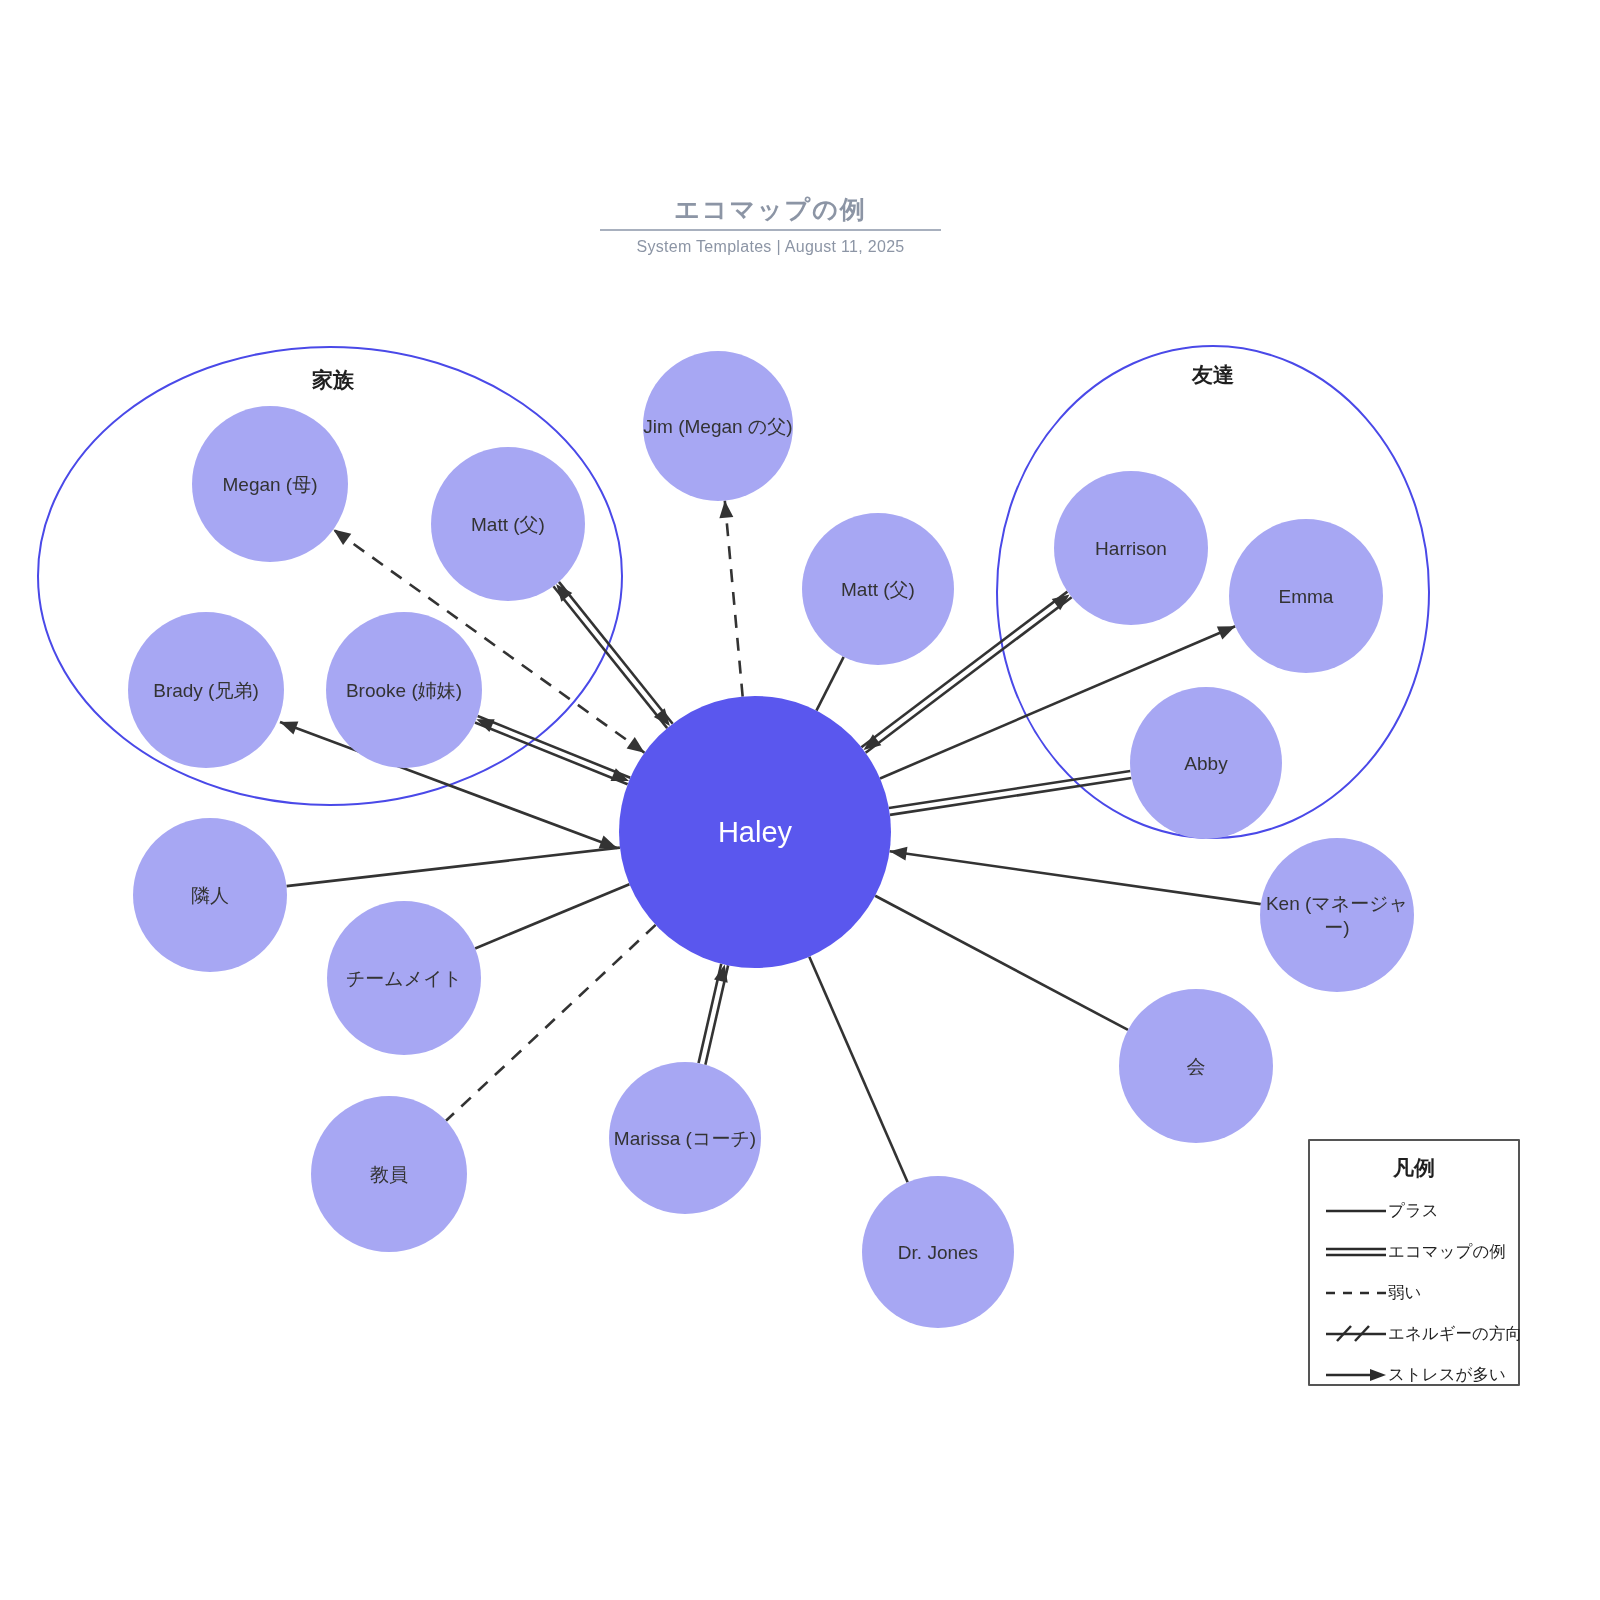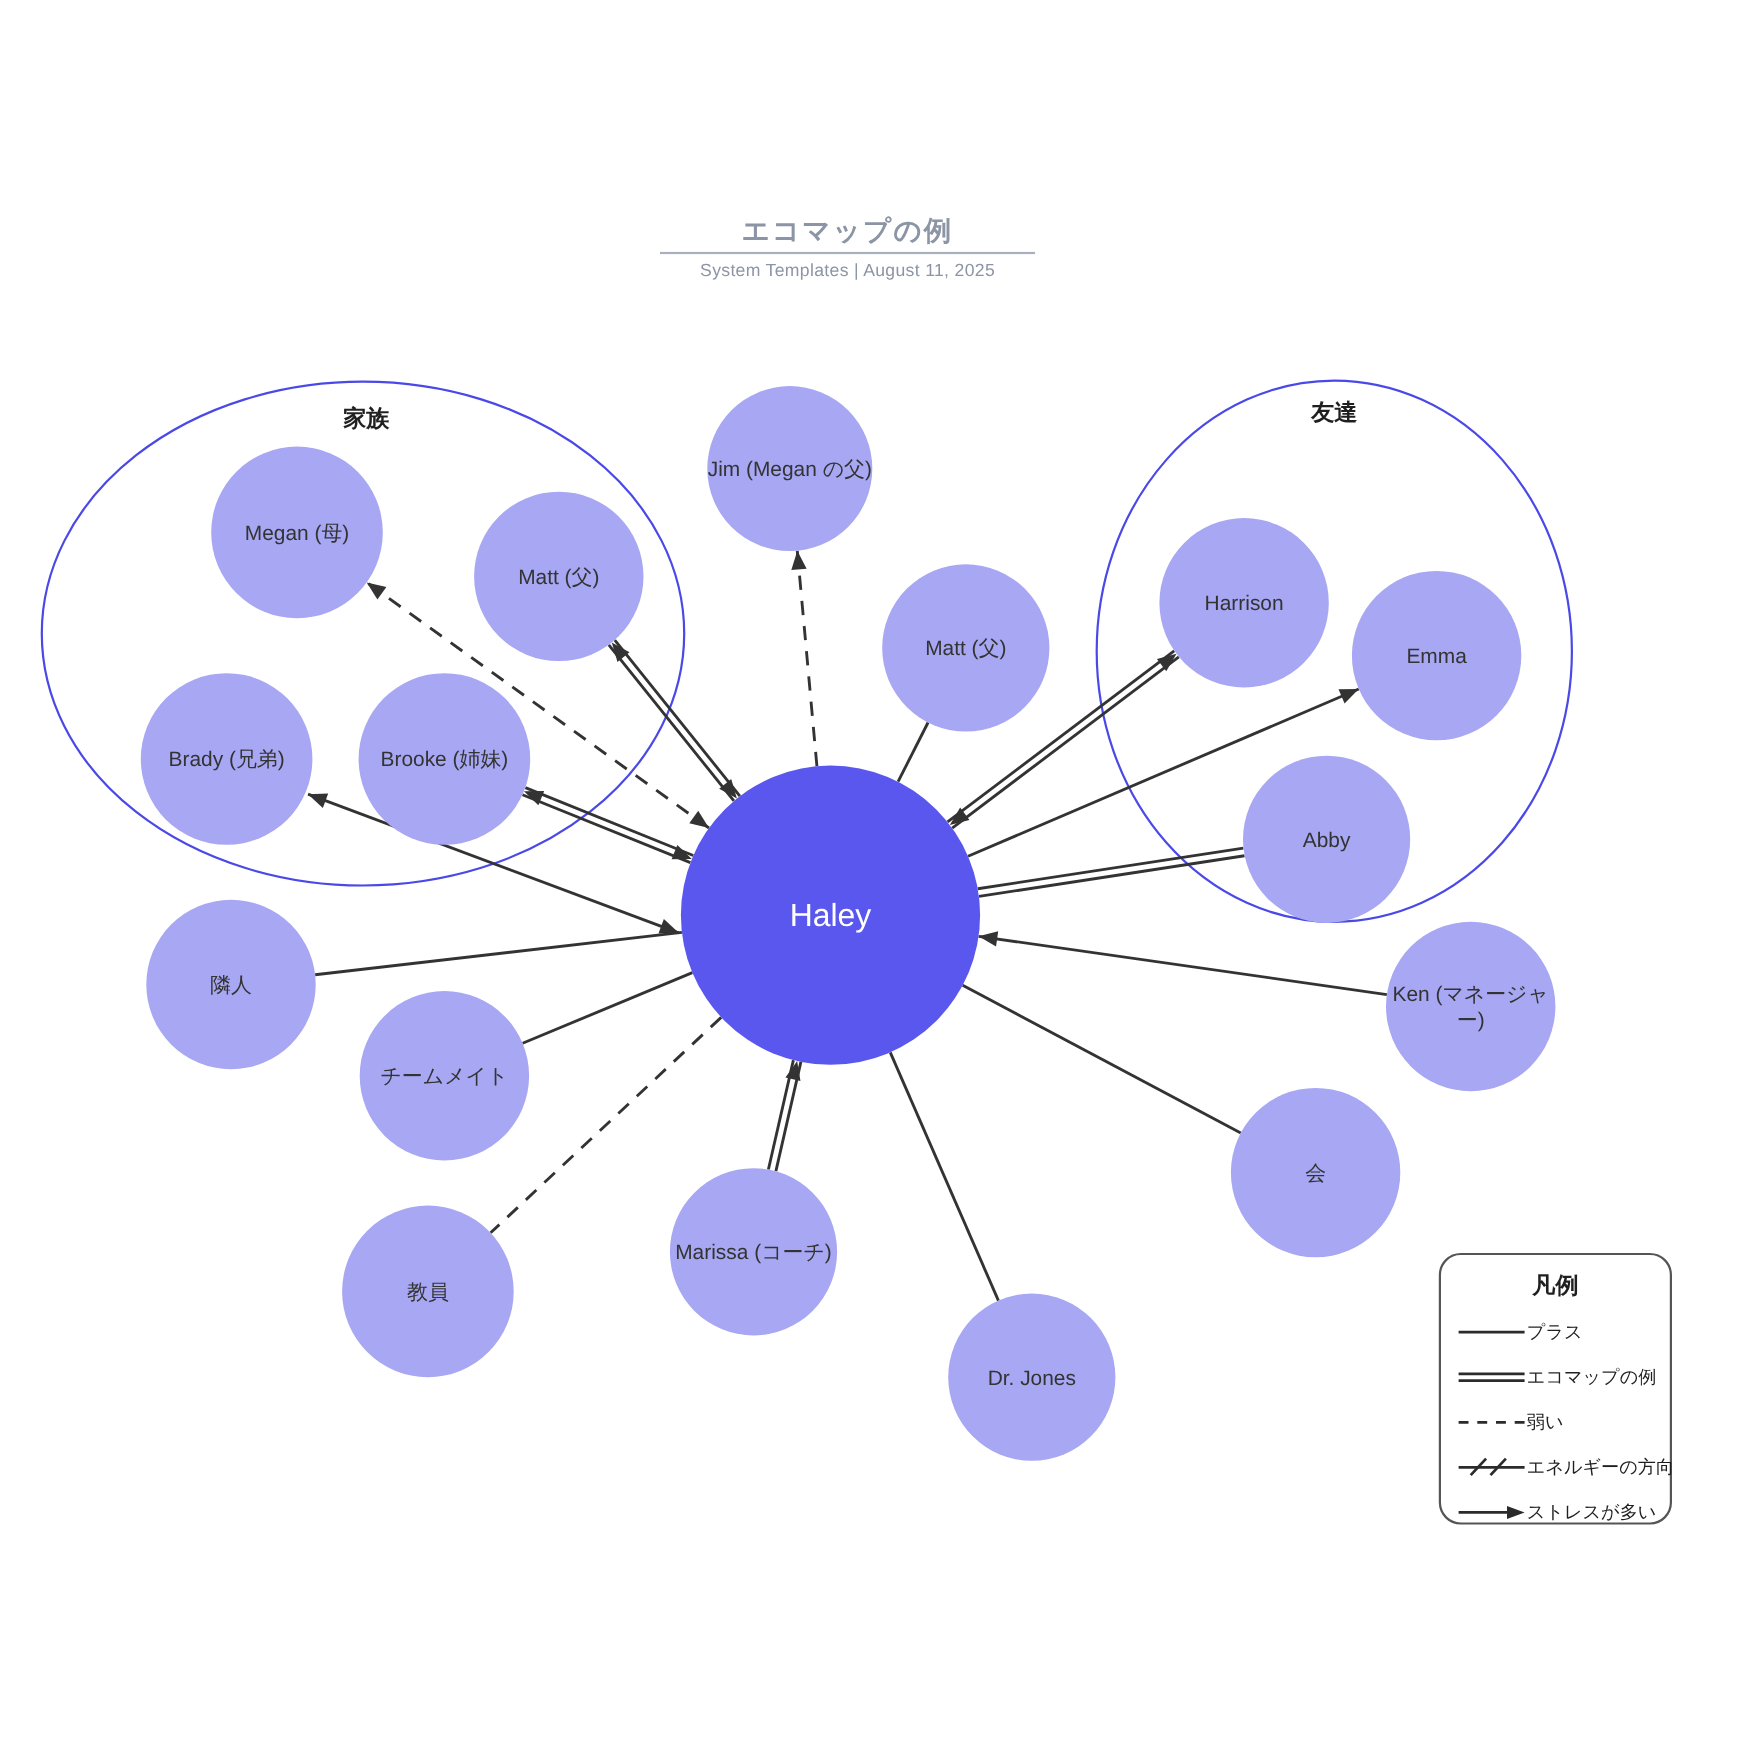--- a/index.html
+++ b/index.html
@@ -4,21 +4,21 @@
 <style>
   html,body{margin:0;padding:0;background:#ffffff;}
   .canvas{position:relative;width:1600px;height:1600px;background:#ffffff;
           font-family:"Liberation Sans","DejaVu Sans",sans-serif;overflow:hidden;}
   .diagram-svg{position:absolute;left:0;top:0;}
   .title-block{position:absolute;left:600px;top:193px;width:341px;text-align:center;}
   .page-title{font-size:25px;font-weight:bold;letter-spacing:2px;color:#8C95A5;
               padding-bottom:3px;border-bottom:2px solid #A8B0BE;}
   .page-subtitle{font-size:16px;color:#8C95A5;margin-top:7px;letter-spacing:0.3px;}
   .legend{position:absolute;left:1308px;top:1139px;width:212px;height:247px;
-          border:2px solid #555555;border-radius:20px;background:#ffffff;
+          border:2px solid #555555;border-radius:1px;background:#ffffff;
           box-sizing:border-box;padding-top:13px;}
   .legend-title{text-align:center;font-size:21px;font-weight:bold;color:#1F1F1F;margin-bottom:8px;}
   .legend-item{display:flex;align-items:center;height:41px;padding-left:14px;}
   .legend-sample{flex:0 0 64px;width:64px;height:28px;}
   .legend-label{font-size:16.5px;color:#1F1F1F;white-space:nowrap;}
 </style>
 </head>
 <body>
 
 <div class="canvas">

